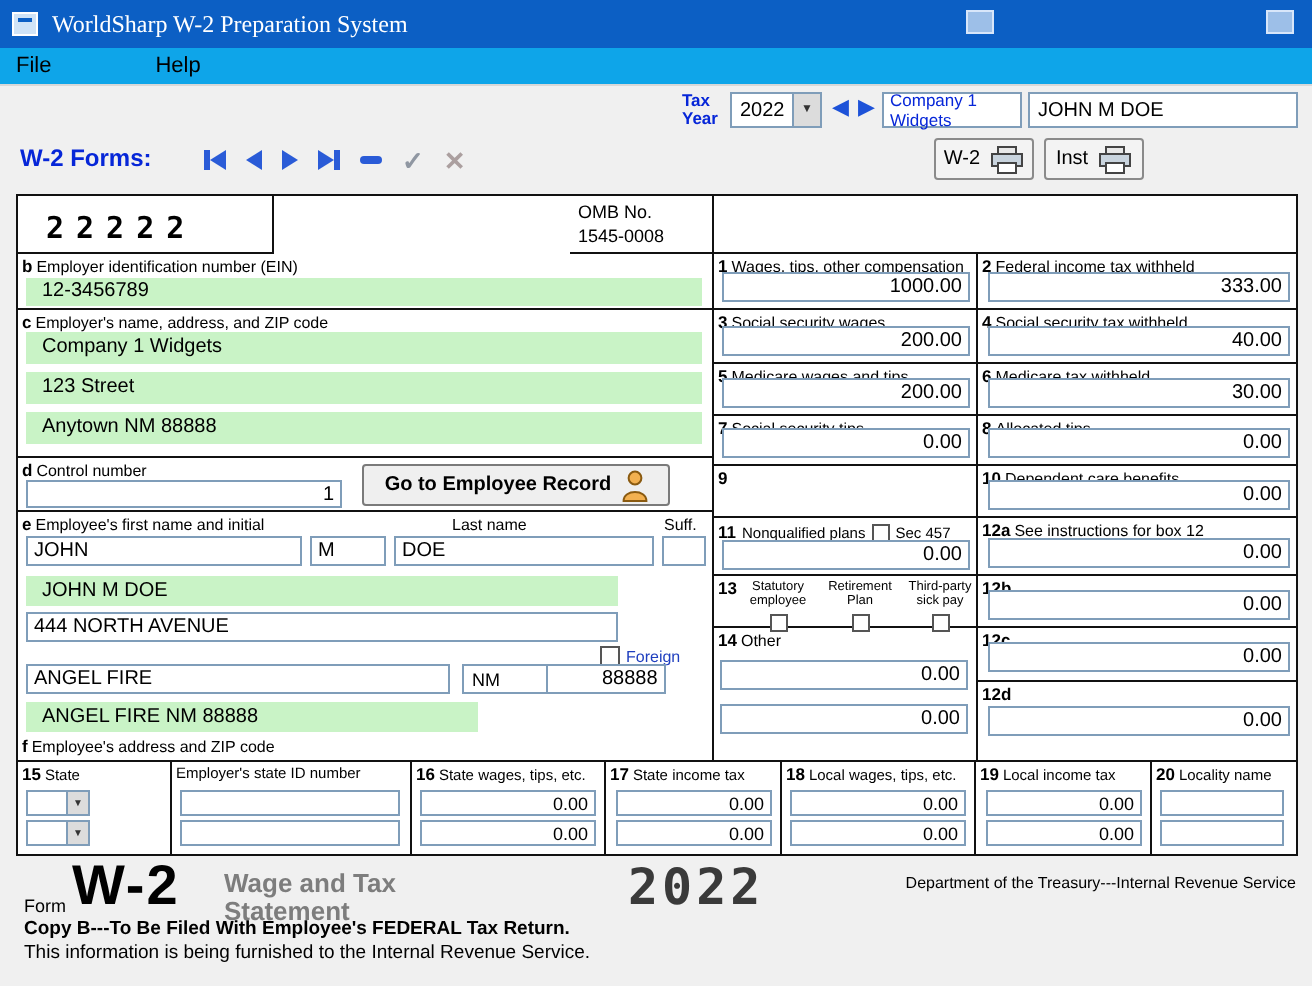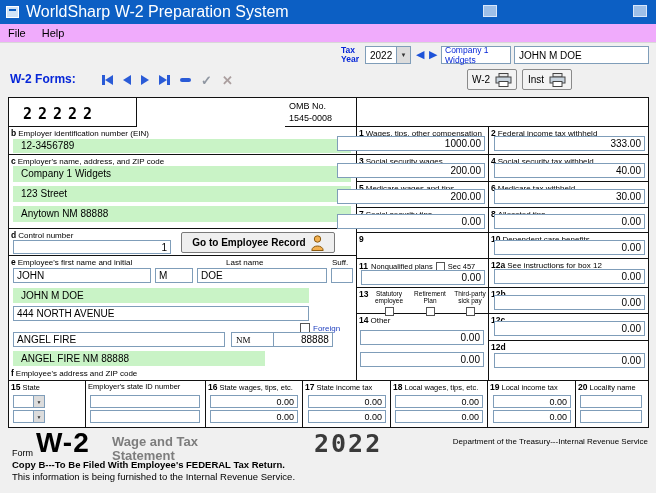--- a/index.html
+++ b/index.html
@@ -3,26 +3,26 @@
 <meta charset="utf-8">
 <style>
 *{margin:0;padding:0;box-sizing:border-box;}
 body{font-family:"Liberation Sans",sans-serif;background:#666;}
 .win{position:relative;width:656px;height:493px;background:#f0f0f0;overflow:hidden;}
 
 
 .titlebar{position:absolute;left:0;top:0;width:656px;height:24px;background:#0c5fc4;display:flex;align-items:center;color:#fff;}
 .app-icon{width:13px;height:12px;margin-left:6px;border:1px solid #fff;background:#cfe3f7;position:relative;}
 .app-icon::after{content:"";position:absolute;left:2px;top:2px;right:2px;height:2px;background:#0c5fc4;}
-.title-text{margin-left:7px;font-size:16px;}
+.title-text{margin-left:7px;font-size:12px;font-family:Liberation Serif, serif;}
 .tbi{position:absolute;top:5px;width:14px;height:12px;border:1px solid #d8e6fa;background:#9dbfe8;}
 #tbi1{left:483px;} #tbi2{left:633px;}
 
 
-.menubar{position:absolute;left:0;top:24px;width:100%;height:19px;background:#f0abfc;border-bottom:1px solid #d8d8d8;display:flex;align-items:center;font-size:11px;}
+.menubar{position:absolute;left:0;top:24px;width:100%;height:19px;background:#0ea5e9;border-bottom:1px solid #d8d8d8;display:flex;align-items:center;font-size:11px;gap:36px;}
 .menu-item{padding:2px 8px;}
 
 
 .toolbar1{position:absolute;left:0;top:43px;width:100%;height:24px;}
 .tabs{position:absolute;left:8px;top:2px;display:flex;}
 .tab{height:20px;font-size:10px;font-family:inherit;background:#f0f0f0;border:1px solid #9a9a9a;border-left-width:0;padding:0 6px;color:#000;}
 .tab:first-child{border-left-width:1px;}
 .tab.active{background:#fff;color:#0626d8;}
 .taxyear{position:absolute;left:341px;top:3px;display:flex;flex-direction:column;color:#0626d8;font-size:8.5px;line-height:9px;font-weight:bold;}
 .combo{display:flex;background:#fff;}
@@ -81,46 +81,46 @@
 #lbl-suff{position:absolute;left:323px;top:2px;font-size:8px;}
 #first-input{left:4px;top:12px;width:138px;}
 #middle-input{left:146px;top:12px;width:38px;}
 #last-input{left:188px;top:12px;width:130px;}
 #suff-input{left:322px;top:12px;width:22px;}
 #fullname-field{left:4px;top:32px;width:296px;}
 #street-input{left:4px;top:50px;width:296px;}
 #foreign-wrap{position:absolute;left:291px;top:67px;display:flex;align-items:center;gap:3px;}
 .foreign-lb{color:#1f3fbf;font-size:8px;}
 #city-input{left:4px;top:76px;width:212px;}
-#state-combo{position:absolute;left:222px;top:76px;width:60px;height:15px;font-family:Liberation Serif, serif;}
+#state-combo{position:absolute;left:222px;top:76px;width:60px;height:15px;}
 #state-combo .cval{font-size:9px;}
 #state-combo .cbtn{width:12px;font-size:5px;}
 #zip-input{left:264px;top:76px;width:60px;padding-left:27px;}
-#cityline-field{left:4px;top:95px;width:252px;}
+#cityline-field{left:4px;top:95px;width:226px;}
 #f-label{top:112px;}
 
 #cell-1{left:348px;top:29px;width:132px;height:28px;}
 #cell-2{left:480px;top:29px;width:159px;height:28px;}
 #cell-3{left:348px;top:57px;width:132px;height:27px;}
 #cell-4{left:480px;top:57px;width:159px;height:27px;}
 #cell-5{left:348px;top:84px;width:132px;height:26px;}
 #cell-6{left:480px;top:84px;width:159px;height:26px;}
 #cell-7{left:348px;top:110px;width:132px;height:25px;}
 #cell-8{left:480px;top:110px;width:159px;height:25px;}
 #cell-9{left:348px;top:135px;width:132px;height:26px;}
 #cell-10{left:480px;top:135px;width:159px;height:26px;}
 #cell-11{left:348px;top:161px;width:132px;height:29px;}
 #cell-12a{left:480px;top:161px;width:159px;height:29px;}
 #cell-13{left:348px;top:190px;width:132px;height:26px;}
 #cell-12b{left:480px;top:190px;width:159px;height:26px;}
 #cell-14{left:348px;top:216px;width:132px;height:67px;}
 #cell-12c{left:480px;top:216px;width:159px;height:27px;}
 #cell-12d{left:480px;top:243px;width:159px;height:40px;}
 .abot{right:3px;bottom:3px;}
-.aw124{width:148px;padding-left:28px;} .aw151{width:151px;}
+.aw124{width:124px;padding-left:28px;} .aw151{width:151px;}
 #amt12c{right:3px;bottom:4px;width:151px;}
 #amt12d{right:3px;top:12px;width:151px;}
 #amt14a{left:3px;top:16px;width:124px;}
 #amt14b{left:3px;top:38px;width:124px;}
 .b11row{position:absolute;top:2px;left:2px;display:flex;align-items:center;gap:3px;font-size:7.5px;white-space:nowrap;}
 .b11row b{font-size:8.5px;}
 .b11row .cb{width:9px;height:9px;}
 #amt11{right:3px;bottom:2px;width:124px;}
 .b13col{position:absolute;top:2px;display:flex;flex-direction:column;align-items:center;font-size:6.5px;line-height:7px;text-align:center;}
 .b13col .cb{margin-top:3px;width:9px;height:9px;}

